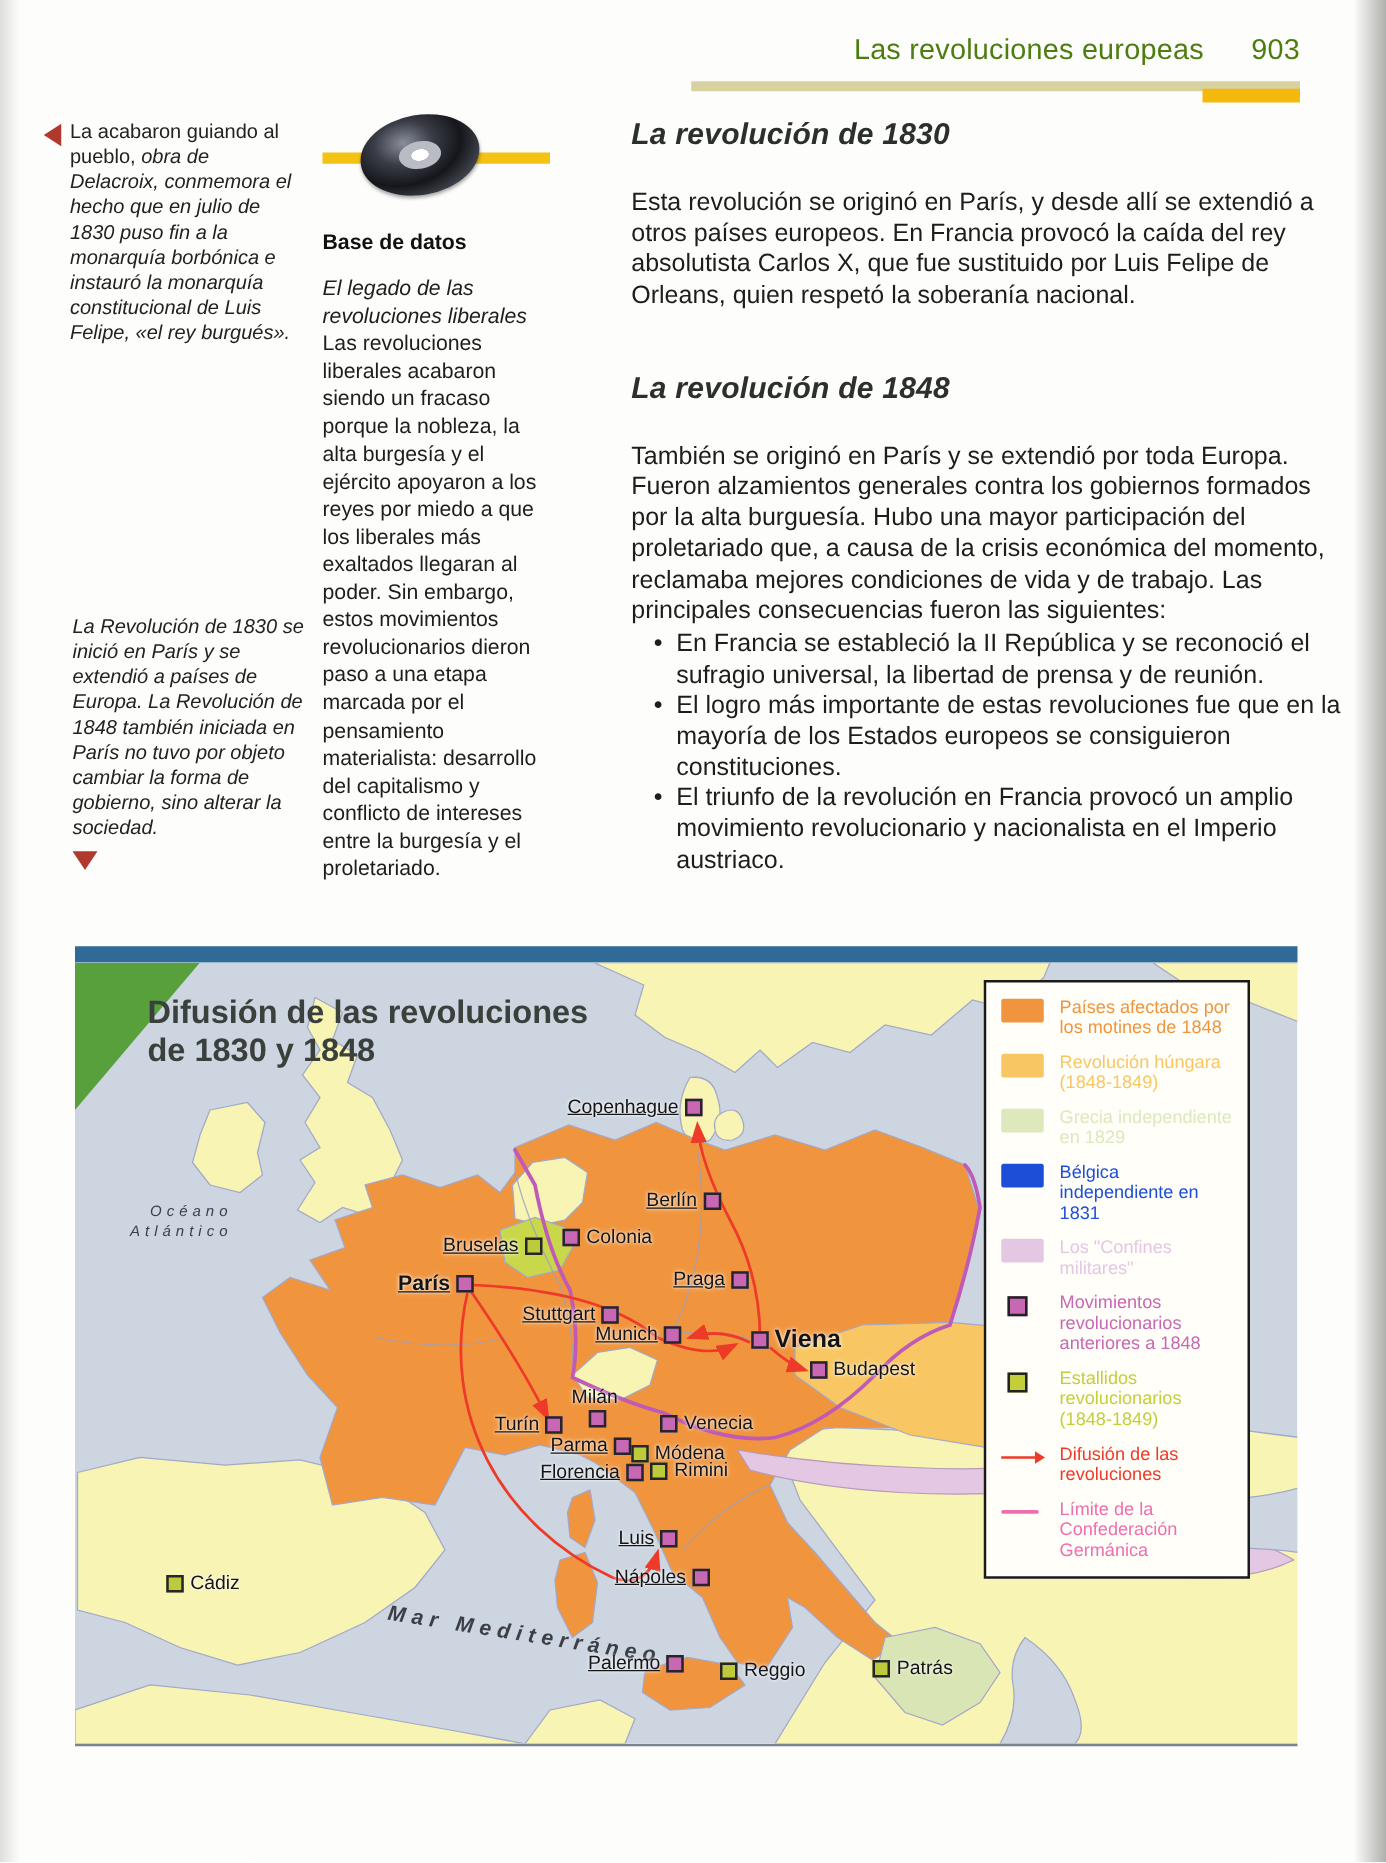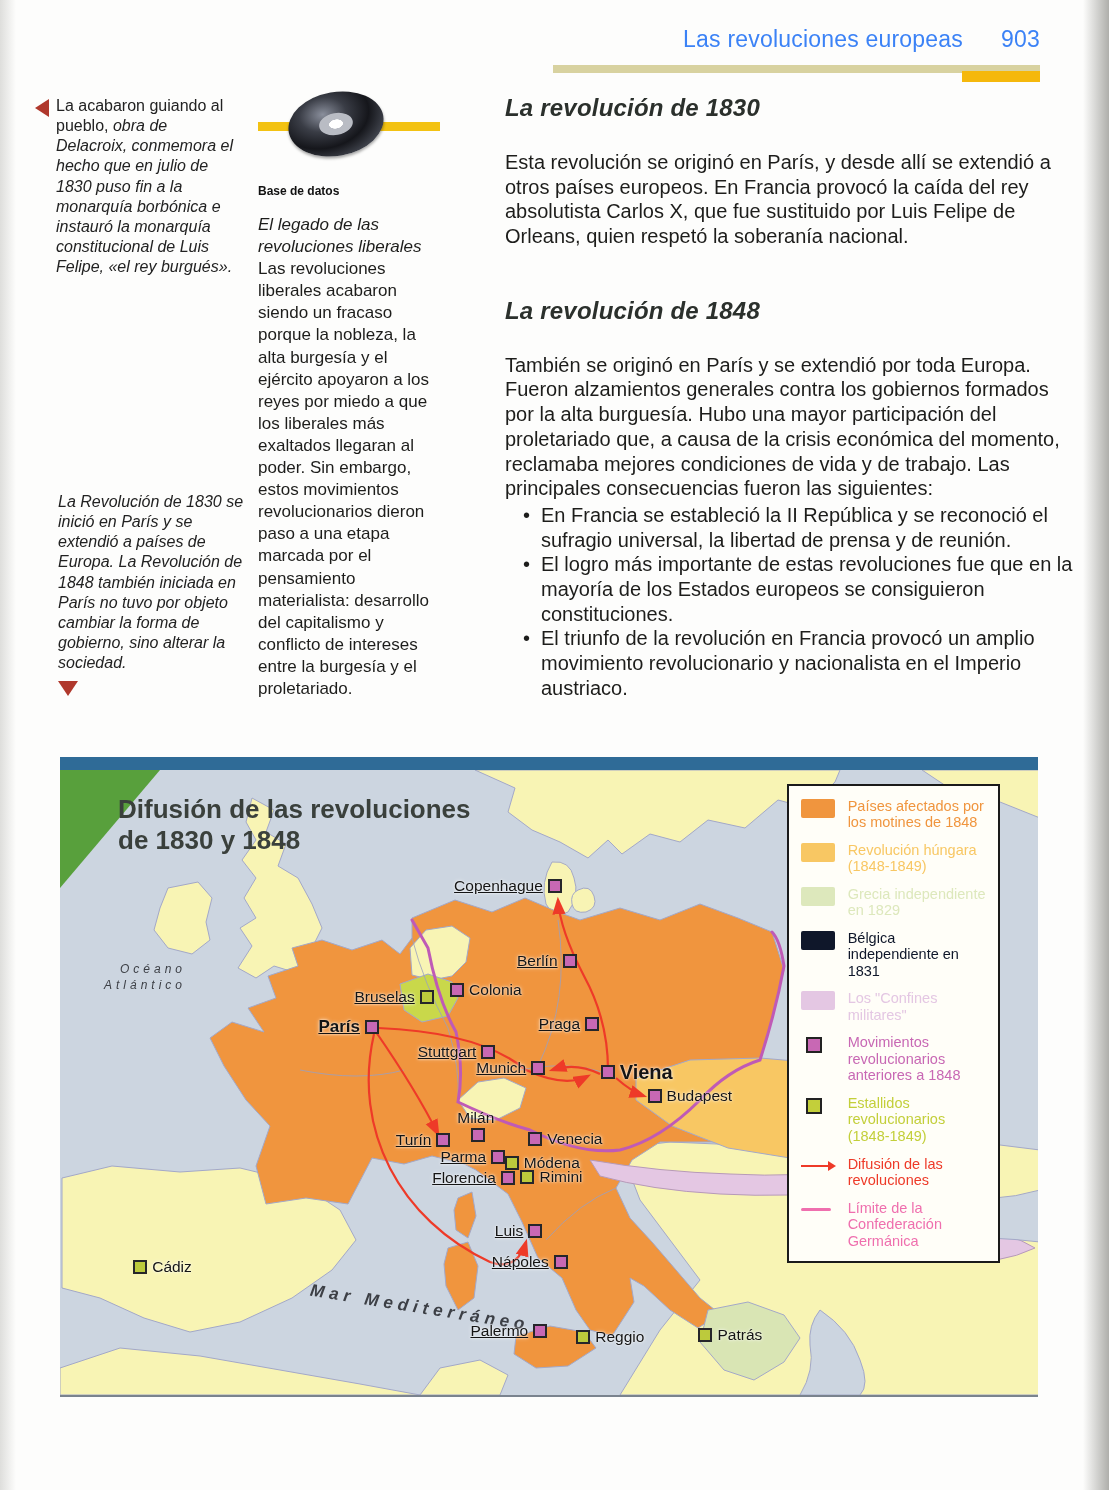--- a/index.html
+++ b/index.html
@@ -9,21 +9,21 @@
   }
   
   .edge-left{position:absolute;left:0;top:0;width:16px;height:100%;
     background:linear-gradient(to right, rgba(150,150,145,.30), rgba(150,150,145,0));pointer-events:none;}
   .edge-right{position:absolute;right:0;top:0;width:26px;height:100%;
     background:linear-gradient(to right, rgba(120,120,114,0), rgba(110,110,104,.55));pointer-events:none;}
 
   
   .page-header{position:absolute;left:553px;top:26px;width:487px;}
   .header-line{display:flex;justify-content:flex-end;align-items:baseline;gap:38px;
-    font-size:23px;color:#3b82f6;letter-spacing:.2px;}
+    font-size:23px;color:#4d7c0f;letter-spacing:.2px;}
   .header-rule{position:relative;margin-top:12px;height:18px;}
   .header-rule .beige{position:absolute;left:0;top:0;width:100%;height:8px;background:#d8d2a0;}
   .header-rule .gold{position:absolute;right:0;top:6px;width:78px;height:11px;background:#f5b80c;}
 
   
   .caption{position:absolute;font-size:16px;line-height:1.26;color:#222;}
   .caption-1{left:35px;top:96px;width:205px;display:flex;gap:7px;}
   .tri-left{flex:0 0 auto;width:0;height:0;margin-top:3px;
     border-top:9px solid transparent;border-bottom:9px solid transparent;border-right:14px solid #b0382c;}
   .caption-1 .cap-text em{font-style:italic;}
@@ -34,21 +34,21 @@
 
   
   .db-col{position:absolute;left:258px;top:92px;width:182px;}
   .cd-graphic{position:relative;height:78px;}
   .cd-bar{position:absolute;left:0;right:0;top:30px;height:9px;background:#f3c212;}
   .cd-disc{position:absolute;left:30px;top:0;width:96px;height:64px;border-radius:50%;
     background:radial-gradient(ellipse at 38% 32%, #8a8f9c 0%, #3a3d46 28%, #15161b 55%, #4a4e58 82%, #23242b 100%);
     transform:rotate(-10deg);box-shadow:0 2px 3px rgba(0,0,0,.35);}
   .cd-hub{position:absolute;left:50%;top:50%;width:34px;height:22px;transform:translate(-50%,-50%);
     border-radius:50%;background:radial-gradient(ellipse, #ffffff 0 28%, #b9bcc4 30% 70%, #6a6d77 100%);}
-  .db-heading{margin:14px 0 0;font-size:12px;font-weight:bold;color:#111;}
+  .db-heading{margin:14px 0 0;font-size:17px;font-weight:bold;color:#111;}
   .db-subtitle{margin:16px 0 0;font-size:17px;font-style:italic;line-height:1.3;}
   .db-body{margin:0;font-size:17px;line-height:1.3;}
 
   
   .main-col{position:absolute;left:460px;top:94px;width:577px;margin-left:45px;}
   .section h2{margin:0;font-size:24px;font-style:italic;font-weight:bold;color:#2b302c;letter-spacing:.2px;}
   .section p{margin:28px 0 0;font-size:20px;line-height:1.235;}
   .section + .section{margin-top:48px;}
   .bullets{list-style:none;margin:2px 0 0;padding:0;font-size:20px;line-height:1.235;}
   .bullets li{position:relative;padding-left:22px;margin-left:14px;}
@@ -269,21 +269,21 @@
             <span class="legend-label">Revolución húngara (1848-1849)</span>
           </div>
 
           <div class="legend-item" data-kind="region" style="color: rgb(221, 232, 188);">
             <span class="legend-key">
               <span class="key-shape"></span>
             </span>
             <span class="legend-label">Grecia independiente en 1829</span>
           </div>
 
-          <div class="legend-item" data-kind="region" style="color: #0f172a; justify-content: flex-end;">
+          <div class="legend-item" data-kind="region" style="color: #1d4ed8; justify-content: flex-end;">
             <span class="legend-key">
               <span class="key-shape"></span>
             </span>
             <span class="legend-label">Bélgica independiente en 1831</span>
           </div>
 
           <div class="legend-item" data-kind="region" style="color: rgb(228, 199, 227);">
             <span class="legend-key">
               <span class="key-shape"></span>
             </span>

